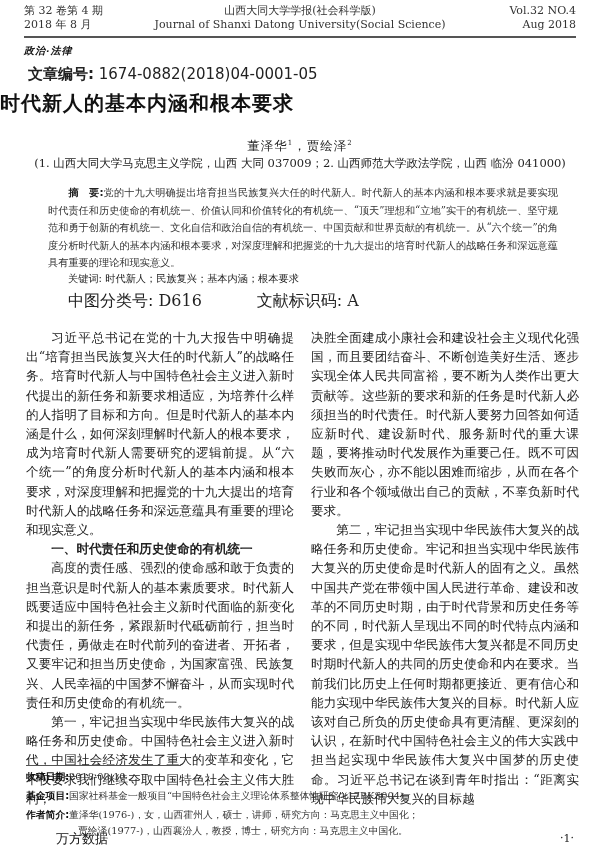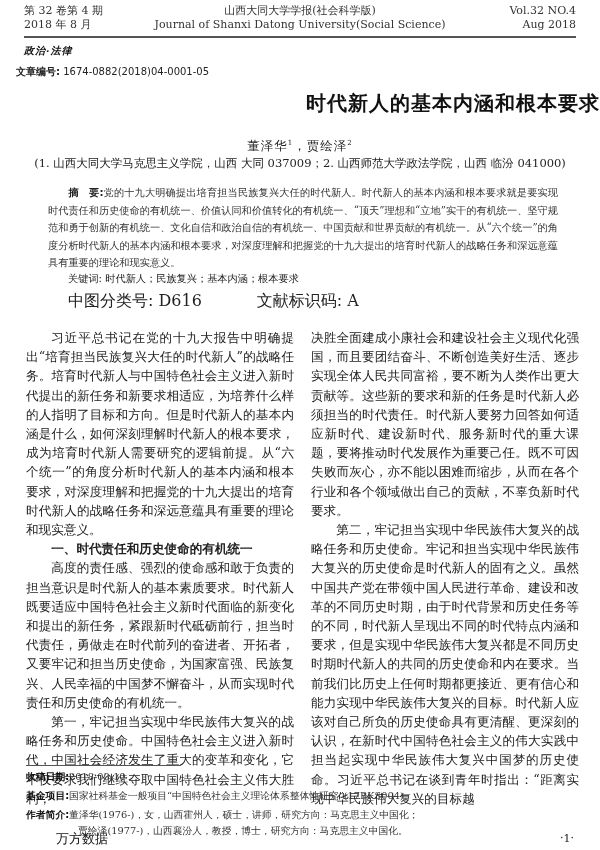--- a/index.html
+++ b/index.html
@@ -4,23 +4,23 @@
 <style>
   html, body { margin:0; padding:0; background:#ffffff; }
   body { width:600px; height:850px; position:relative; overflow:hidden; color:#222; font-family:"DejaVu Serif","Liberation Serif",serif; }
   .abs { position:absolute; }
   .hdr { top:4px; font-size:11px; line-height:14px; color:#333; }
   .hdr-left { left:24px; }
   .hdr-center { left:0; width:600px; text-align:center; }
   .hdr-right { right:24px; text-align:right; }
   .hdr-rule { left:24px; top:36px; width:552px; height:2px; background:#555; }
   .section { left:24px; top:44px; font-size:10px; font-weight:bold; font-style:italic; letter-spacing:1px; color:#111; }
-  .artno { left:16px; top:65px; font-size:10px; color:#222; font-family:"DejaVu Sans","Liberation Sans",sans-serif; }
+  .artno { left:28px; top:65px; font-size:15px; color:#222; font-family:"DejaVu Sans","Liberation Sans",sans-serif; }
   .artno b { font-weight:bold; }
-  .title { left:0; width:600px; top:90px; text-align:right; font-size:20px; font-weight:bold; letter-spacing:1px; color:#111; }
+  .title { left:0; width:600px; top:90px; text-align:left; font-size:20px; font-weight:bold; letter-spacing:1px; color:#111; }
   .authors { left:0; width:600px; top:138px; text-align:center; font-size:12.5px; letter-spacing:1px; }
   .authors sup { font-size:7px; }
   .affil { left:0; width:600px; top:156px; text-align:center; font-size:11.5px; }
   .abstract { left:48px; width:510px; top:184px; font-size:10.2px; line-height:17.5px; text-indent:2em; text-align:justify; color:#333; }
   .abstract .lbl { font-family:"DejaVu Sans","Liberation Sans",sans-serif; font-weight:bold; color:#222; }
   .kw { left:68px; top:272px; font-size:10.2px; }
   .kw .lbl, .cls .lbl { font-family:"DejaVu Sans","Liberation Sans",sans-serif; font-weight:normal; }
   .cls { left:68px; top:291px; font-size:16px; display:flex; gap:55px; }
   .col { top:328px; width:268px; font-size:12.6px; line-height:19.2px; text-align:justify; color:#222; }
   .col p { margin:0; text-indent:2em; }

